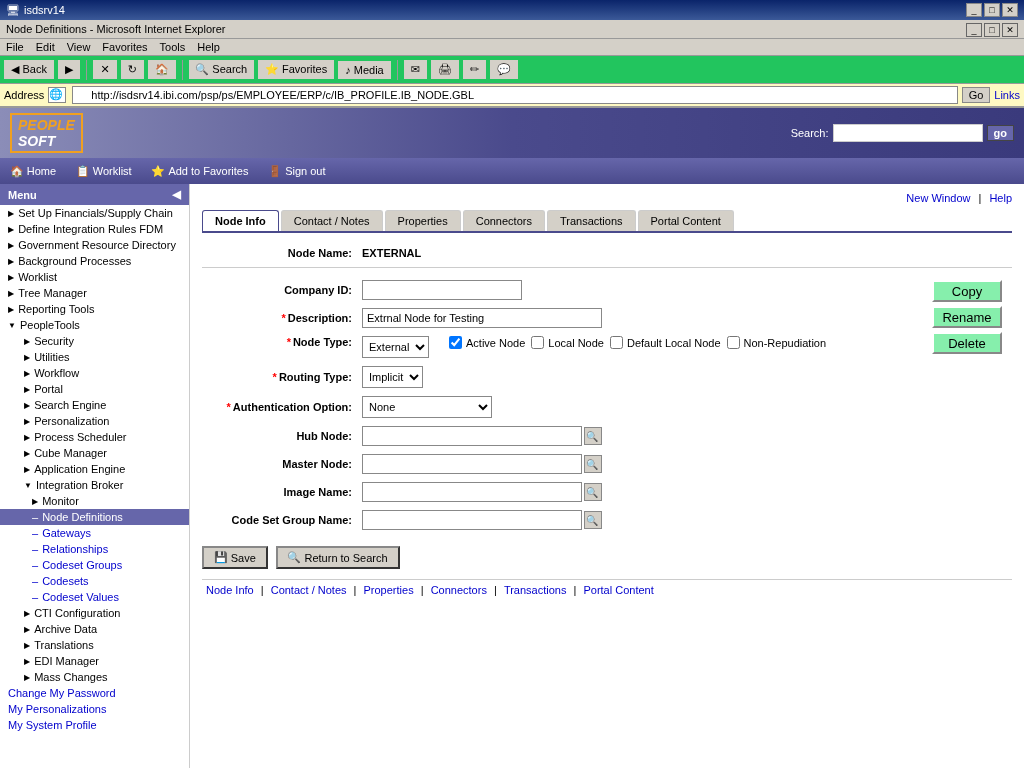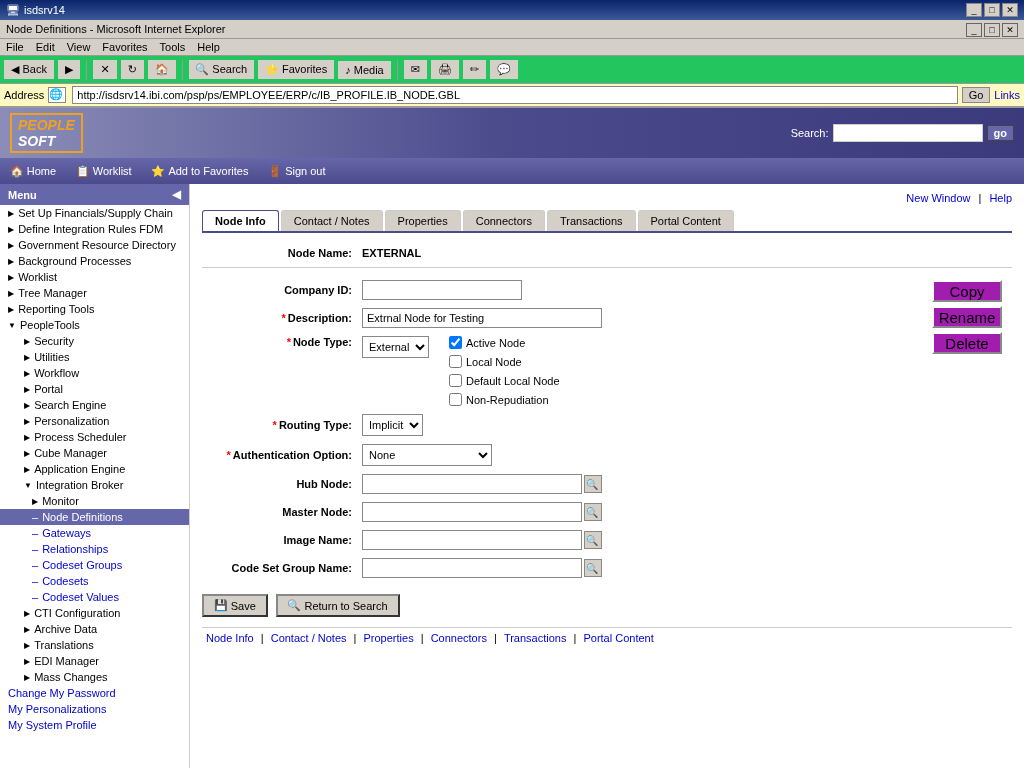--- a/index.html
+++ b/index.html
@@ -75,21 +75,21 @@
       gap: 4px;
       height: 24px;
     }
     .address-label { font-size: 11px; }
     .address-input {
       flex: 1;
       height: 18px;
       border: 1px solid #888;
       background: white;
       font-size: 11px;
-      padding: 0 4px;
+      padding: 0 18px;
     }
     .address-go {
       background: #d4d0c8;
       border: 1px solid #888;
       font-size: 11px;
       padding: 1px 6px;
       cursor: pointer;
     }
     .address-links { font-size: 11px; color: #0000cc; cursor: pointer; }
 
@@ -231,42 +231,42 @@
       height: 22px;
       border: 1px solid #888;
       font-size: 11px;
       padding: 0 2px;
       background: white;
     }
 
     
     .checkbox-section {
       display: flex;
-      flex-direction: column;
+      flex-direction: row;
       gap: 6px;
       margin-left: 20px;
     }
     .checkbox-row { display: flex; align-items: center; gap: 4px; font-size: 11px; }
 
     
     .action-buttons {
       display: flex;
       flex-direction: column;
       gap: 4px;
       margin-left: auto;
       margin-right: 10px;
     }
     .action-btn {
       width: 70px;
       height: 22px;
-      background: #a21caf;
+      background: #86efac;
       border: 2px solid #888;
       border-top-color: #fff;
       border-left-color: #fff;
-      font-size: 15px;
+      font-size: 13px;
       cursor: pointer;
       text-align: center;
     }
 
     
     .node-fields { }
     .node-field-row {
       display: flex;
       align-items: center;
       margin-bottom: 8px;

